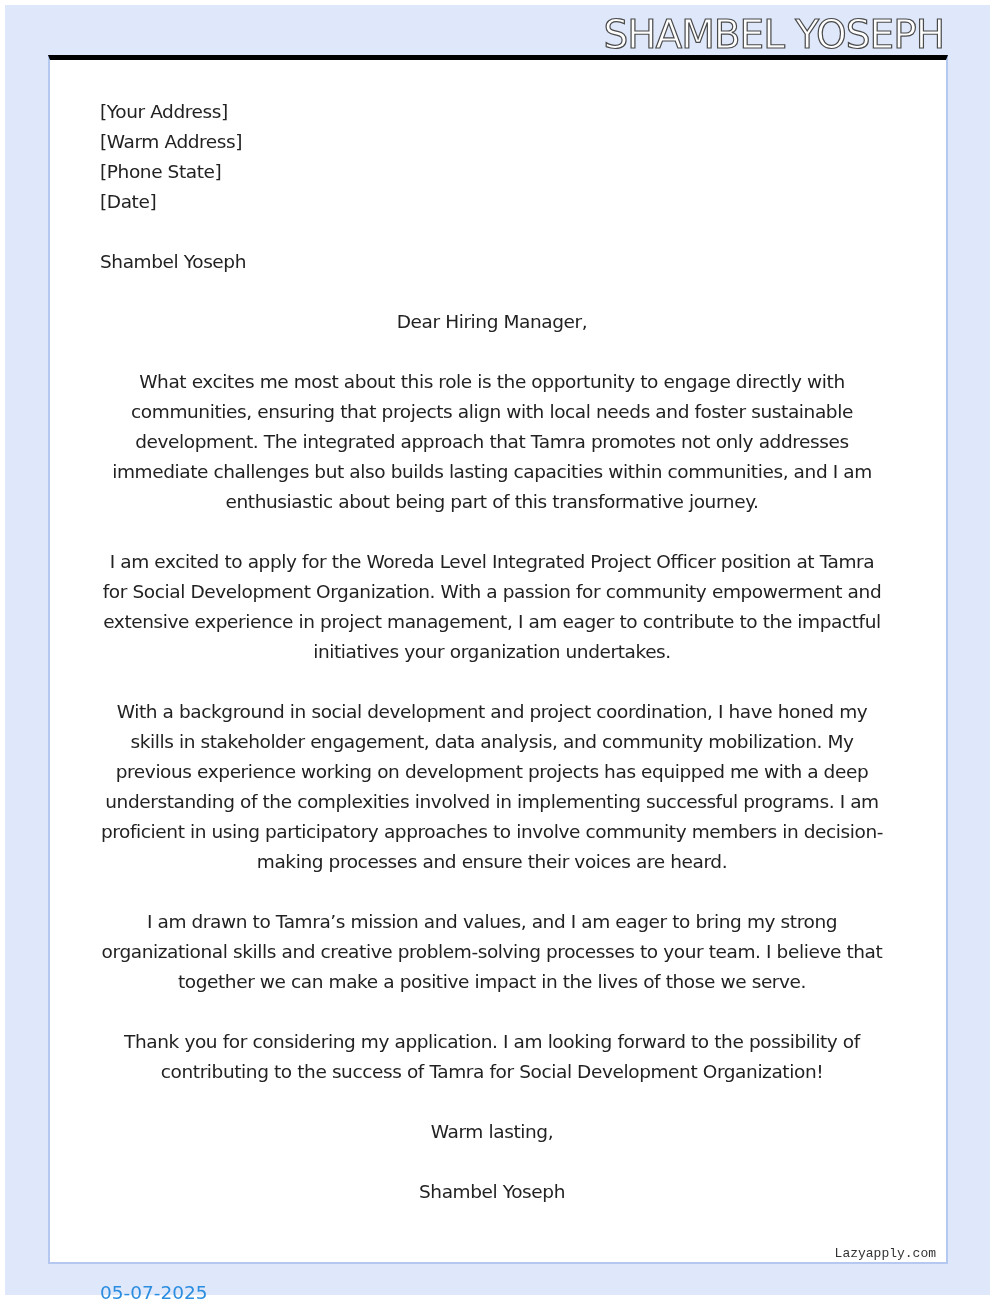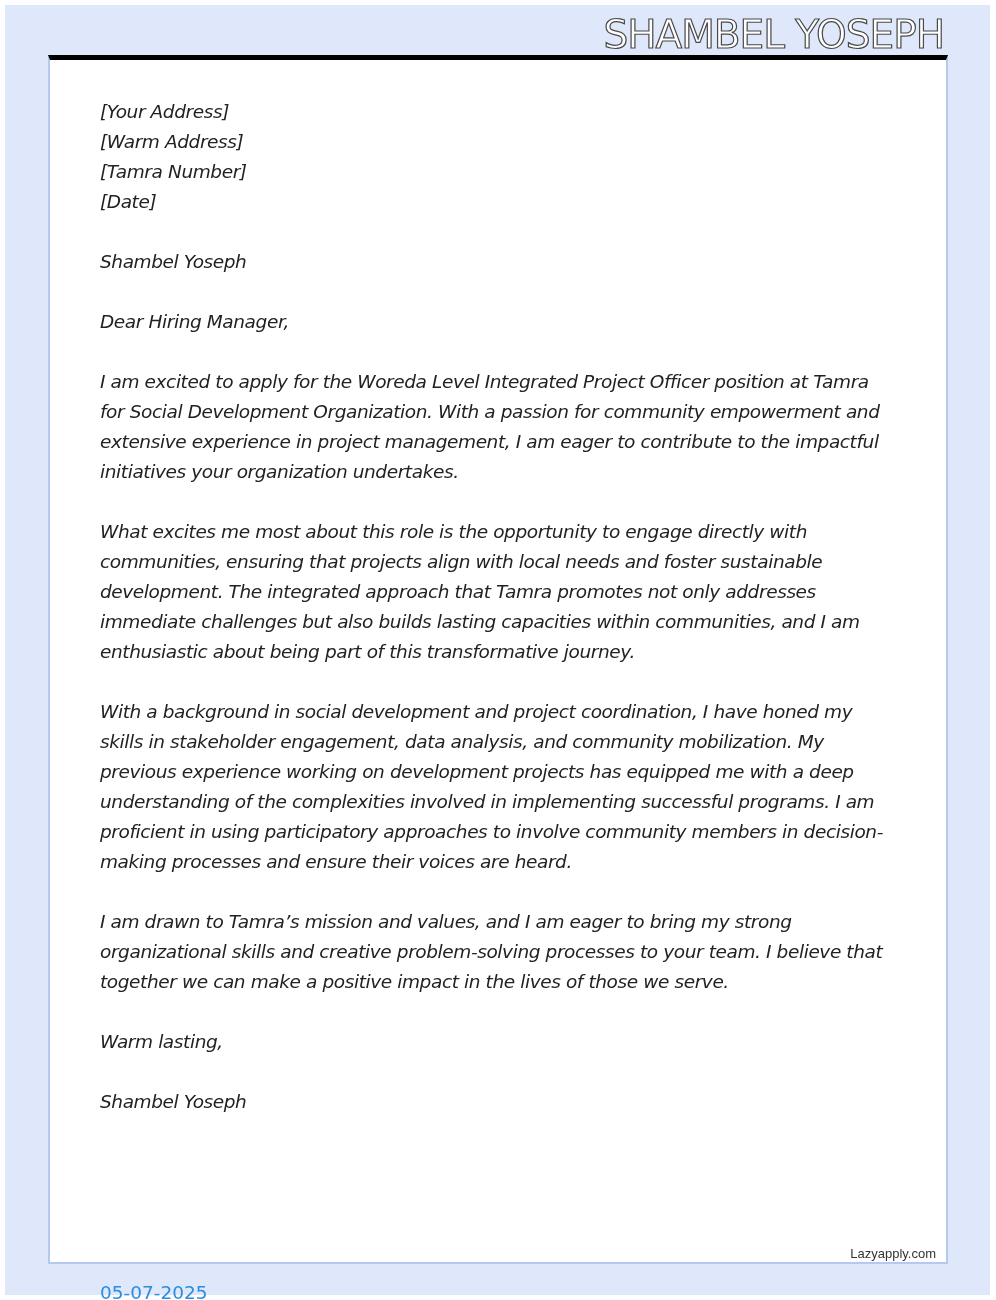--- a/index.html
+++ b/index.html
@@ -10,58 +10,59 @@
   .name-heading { position: absolute; right: 52px; top: 12px; font-size: 39px;
                   letter-spacing: -1px; color: #ffffff;
                   -webkit-text-stroke: 1.2px #4a4a4a; font-family: "DejaVu Sans", sans-serif;
                   font-weight: normal; line-height: 46px; }
   .letter { position: absolute; left: 48px; top: 55px; width: 896px; height: 1202px;
             background: #ffffff; border-top: 5px solid #000000;
             border-left: 2px solid #b4c8f0; border-right: 2px solid #b4c8f0;
             border-bottom: 2px solid #b4c8f0; }
   .content { position: absolute; left: 100px; top: 97px; width: 800px;
              font-size: 18.5px; line-height: 30px; color: #222222;
-             font-family: "DejaVu Sans", sans-serif; letter-spacing: -0.4px; font-style: italic; }
-  .content p { margin: 0 16px 30px 0; }
+             font-family: "DejaVu Sans", sans-serif; letter-spacing: -0.4px; }
+  .content p { margin: 0 16px 30px 0; text-align: center; }
   .content .line { display: block; }
   .sender-block { margin-bottom: 30px; }
   .recipient-block { margin-bottom: 30px; }
   .sign-name { margin: 0; }
   .date-stamp { position: absolute; left: 100px; top: 1278px; font-size: 18.5px;
                 color: #2b8de0; font-family: "DejaVu Sans", sans-serif; line-height: 30px; }
   .watermark { position: absolute; right: 60px; top: 1246px; font-size: 13px;
-               color: #333333; font-family: Liberation Sans, sans-serif; }
+               color: #333333; font-family: Liberation Mono, monospace; }
 </style>
 </head>
 <body>
 
 <div class="backdrop"></div>
 
 <div class="name-heading">SHAMBEL YOSEPH</div>
 
 <div class="letter"></div>
 
 <div class="content">
   <div class="sender-block">
     <span class="line">[Your Address]</span>
     <span class="line">[Warm Address]</span>
-    <span class="line">[Tamra Number]</span>
+    <span class="line">[Phone State]</span>
     <span class="line">[Date]</span>
   </div>
 
   <div class="recipient-block">
     <span class="line">Shambel Yoseph</span>
   </div>
 
   <p>Dear Hiring Manager,</p>
 
+  <p>What excites me most about this role is the opportunity to engage directly with communities, ensuring that projects align with local needs and foster sustainable development. The integrated approach that Tamra promotes not only addresses immediate challenges but also builds lasting capacities within communities, and I am enthusiastic about being part of this transformative journey.</p>
   <p>I am excited to apply for the Woreda Level Integrated Project Officer position at Tamra for Social Development Organization. With a passion for community empowerment and extensive experience in project management, I am eager to contribute to the impactful initiatives your organization undertakes.</p>
-  <p>What excites me most about this role is the opportunity to engage directly with communities, ensuring that projects align with local needs and foster sustainable development. The integrated approach that Tamra promotes not only addresses immediate challenges but also builds lasting capacities within communities, and I am enthusiastic about being part of this transformative journey.</p>
   <p>With a background in social development and project coordination, I have honed my skills in stakeholder engagement, data analysis, and community mobilization. My previous experience working on development projects has equipped me with a deep understanding of the complexities involved in implementing successful programs. I am proficient in using participatory approaches to involve community members in decision-making processes and ensure their voices are heard.</p>
   <p>I am drawn to Tamra’s mission and values, and I am eager to bring my strong organizational skills and creative problem-solving processes to your team. I believe that together we can make a positive impact in the lives of those we serve.</p>
+  <p>Thank you for considering my application. I am looking forward to the possibility of contributing to the success of Tamra for Social Development Organization!</p>
 
   <p>Warm lasting,</p>
   <p class="sign-name">Shambel Yoseph</p>
 </div>
 
 <div class="watermark">Lazyapply.com</div>
 
 <div class="date-stamp">05-07-2025</div>
 
 </body></html>

